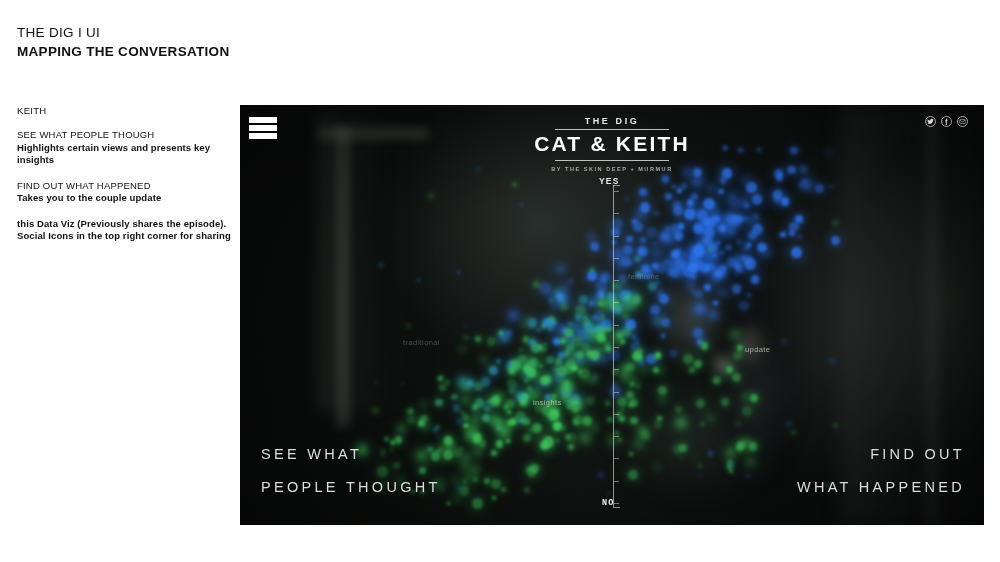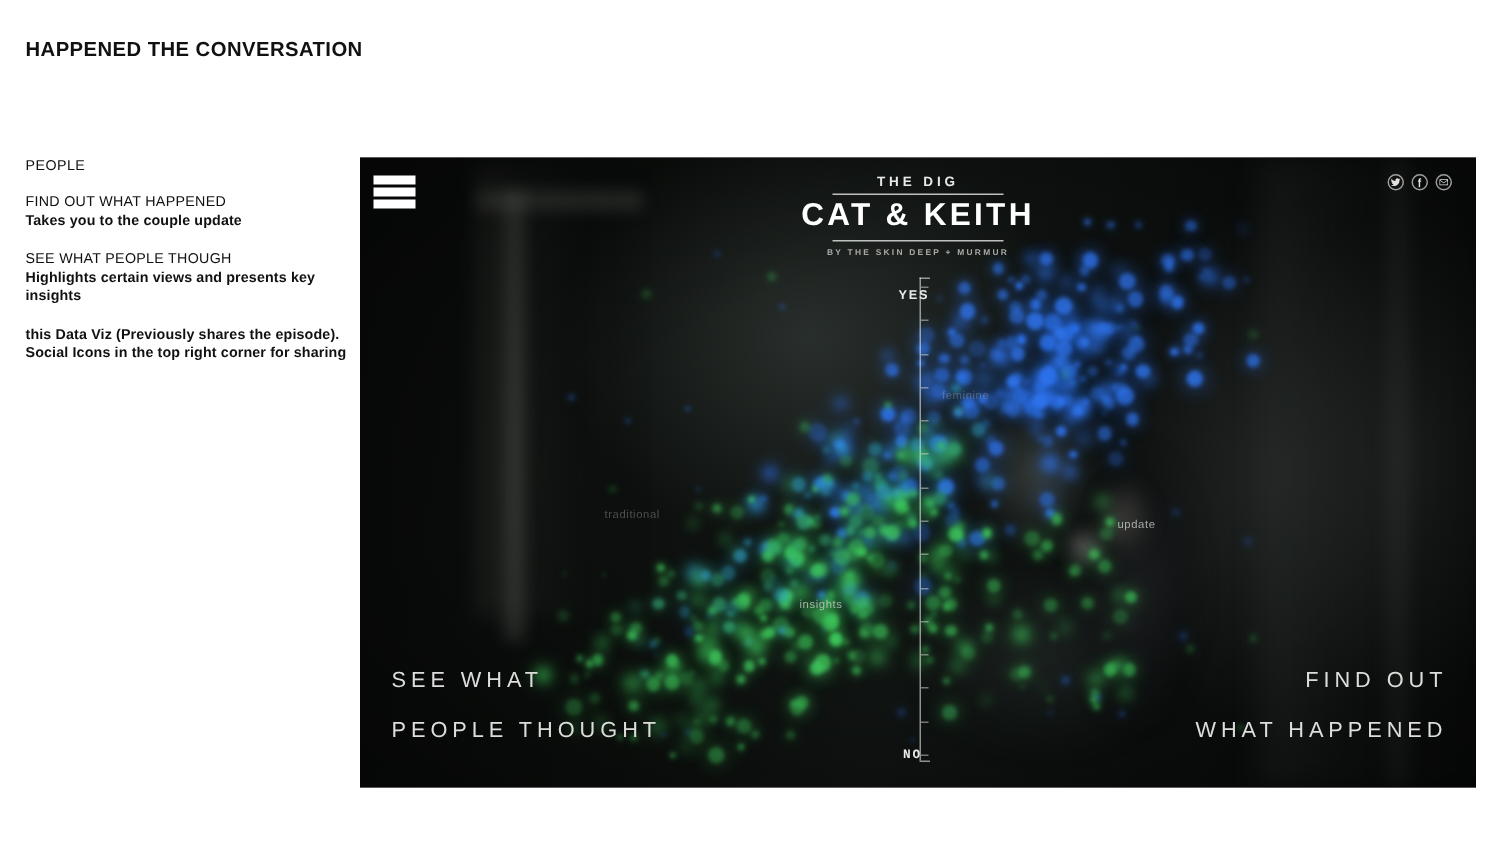--- a/index.html
+++ b/index.html
@@ -268,21 +268,21 @@
     width: 5px; height: 1px;
     background: rgba(210,214,212,0.52);
   }
   .axis-label {
     position: absolute;
     font-size: 8.5px;
     letter-spacing: 1.2px;
     color: #e8eae8;
     font-weight: 700;
   }
-  .axis-label.yes { left: 359px; top: 86px; }
+  .axis-label.yes { left: 359px; top: 71px; }
   .axis-label.no  { left: 362px; top: 393px; font-family: Liberation Mono, monospace; }
 
   
   .word {
     position: absolute;
     font-size: 7.5px;
     letter-spacing: 0.4px;
     color: rgba(205,208,204,0.78);
     white-space: nowrap;
   }
@@ -302,34 +302,35 @@
   .cta-right { right: 19px; text-align: right; }
   .cta .l1 { display: block; }
   .cta .l2 { display: block; }
 </style>
 </head>
 <body>
 
 <div id="slide">
 
   <div class="slide-heading">
-    <div class="line2">HAPPENED THE CONVERSATION</div>
+    <div class="line1">THE DIG I UI</div>
+    <div class="line2">MAPPING THE CONVERSATION</div>
   </div>
 
   <div class="notes">
-    <div class="notes-title">PEOPLE</div>
+    <div class="notes-title">KEITH</div>
+
+    <div class="note-block">
+      <div class="note-head">SEE WHAT PEOPLE THOUGH</div>
+      <div class="note-body">Highlights certain views and presents key insights</div>
+    </div>
 
     <div class="note-block">
       <div class="note-head">FIND OUT WHAT HAPPENED</div>
       <div class="note-body">Takes you to the couple update</div>
-    </div>
-
-    <div class="note-block">
-      <div class="note-head">SEE WHAT PEOPLE THOUGH</div>
-      <div class="note-body">Highlights certain views and presents key insights</div>
     </div>
 
     <div class="note-block">
       <div class="note-body-plain">this Data Viz (Previously shares the episode).</div>
       <div class="note-body-plain">Social Icons in the top right corner for sharing</div>
     </div>
   </div>
 
   <div id="mock">
 
@@ -1021,21 +1022,21 @@
         <div class="tick" style="top: 331.143px;"></div>
         <div class="tick" style="top: 353.429px;"></div>
         <div class="tick" style="top: 375.714px;"></div>
         <div class="tick" style="top: 398px;"></div>
       </div>
     <div class="axis-label yes">YES</div>
     <div class="axis-label no">NO</div>
 
     <div id="scatter-labels">
         <div class="word dim" style="left: 163px; top: 233px;">traditional</div>
-        <div class="word dim" style="left: 388px; top: 154px;">feminine</div>
+        <div class="word dim" style="left: 388px; top: 167px;">feminine</div>
         <div class="word" style="left: 505px; top: 240px;">update</div>
         <div class="word" style="left: 293px; top: 293px;">insights</div>
       </div>
 
     <div class="mock-header">
 
       <div class="hamburger">
         <span></span>
         <span></span>
         <span></span>

